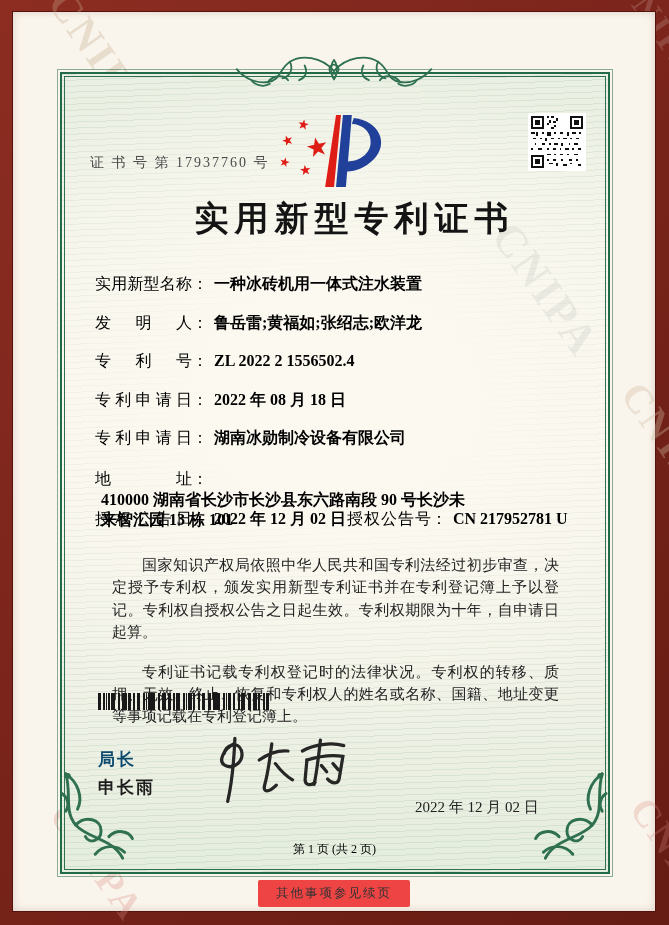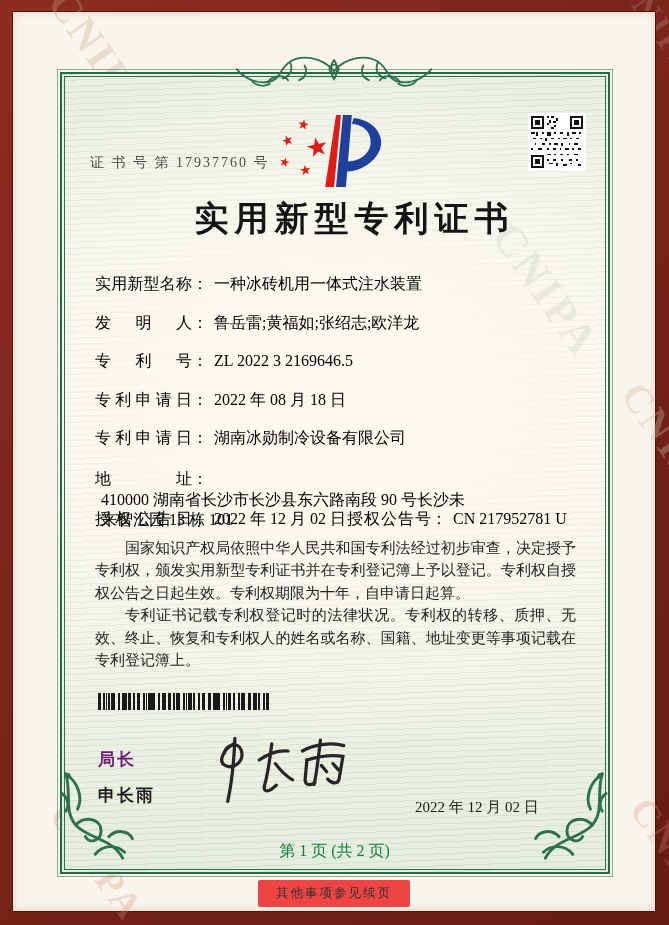--- a/index.html
+++ b/index.html
@@ -24,36 +24,36 @@
       linear-gradient(180deg,#e9efe2 0%,#f5f5eb 25%,#f9f6ee 48%,#f1f2e7 75%,#e4edde 100%);
   }
   .green-box-inner{position:absolute;inset:2px;border:1px solid #2e7050;pointer-events:none;}
   .abs{position:absolute;}
   .cert-no{left:90px;top:106px;font-size:14px;letter-spacing:2px;color:#4b4b4b;margin-top:48px;}
   .title{left:0;top:196px;width:100%;text-align:center;font-size:34px;font-weight:bold;
          letter-spacing:6px;color:#141414;padding-left:20px;}
   .field-row{position:absolute;left:95px;width:482px;}
   .flabel{display:inline-block;width:97px;text-align:justify;text-align-last:justify;vertical-align:top;}
   .fcolon{display:inline-block;vertical-align:top;}
-  .fvalue{display:inline-block;vertical-align:top;margin-left:6px;max-width:372px;line-height:20px;}
+  .fvalue{display:inline-block;vertical-align:top;margin-left:6px;max-width:372px;line-height:20px;font-weight:bold;}
   .grant-right{position:absolute;left:252px;top:0;white-space:nowrap;}
   .flabel.short{width:84px;}
   .paras{left:95px;top:537px;width:481px;font-size:15px;line-height:22.4px;color:#222;
          text-align:justify;}
-  .paras p{margin:0;text-indent:2em;}
+  .paras p{margin:17px;text-indent:2em;}
   .barcode{left:98px;top:693px;width:171px;height:17px;
     background:
       repeating-linear-gradient(90deg,#191919 0 2px,transparent 2px 5px),
       repeating-linear-gradient(90deg,#191919 0 1px,transparent 1px 8px),
       repeating-linear-gradient(90deg,#191919 0 3px,transparent 3px 13px);
   }
-  .signer-title{left:98px;top:748px;font-size:17px;font-weight:600;color:#701a75;letter-spacing:2px;}
-  .signer-name{left:98px;top:776px;font-size:17px;font-weight:600;color:#1c1c1c;letter-spacing:2px;margin-top:8px;}
+  .signer-title{left:98px;top:748px;font-size:17px;font-weight:600;color:#0c4a6e;letter-spacing:2px;}
+  .signer-name{left:98px;top:776px;font-size:17px;font-weight:600;color:#1c1c1c;letter-spacing:2px;}
   .issue-date{left:415px;top:798px;font-size:15px;color:#222;}
-  .page-info{left:0;top:841px;width:669px;text-align:center;font-size:16px;color:#15803d;}
+  .page-info{left:0;top:841px;width:669px;text-align:center;font-size:12px;color:#000000;}
   .footer-tab{left:334px;top:880px;transform:translateX(-50%);
     background:#ef4444;padding:5px 18px;font-size:12.5px;color:#333;letter-spacing:2px;
     border-radius:2px;}
   .wm{position:absolute;font-weight:bold;letter-spacing:3px;pointer-events:none;
       font-family:"Liberation Serif",serif;}
   .wm1{left:14px;top:18px;font-size:42px;color:rgba(196,170,140,.32);transform:rotate(55deg);}
   .wm2{left:468px;top:262px;font-size:44px;color:rgba(150,150,150,.14);transform:rotate(55deg);}
   .wm3{left:588px;top:408px;font-size:40px;color:rgba(205,185,160,.35);transform:rotate(55deg);}
   .wm4{left:10px;top:398px;font-size:40px;color:rgba(255,245,235,.13);transform:rotate(55deg);}
   .wm5{left:18px;top:828px;font-size:38px;color:rgba(216,140,130,.30);transform:rotate(55deg);}
@@ -171,21 +171,21 @@
 
 <div class="abs title">实用新型专利证书</div>
 
 <div class="field-row" style="top:274px">
   <span class="flabel">实用新型名称</span><span class="fcolon">：</span><span class="fvalue">一种冰砖机用一体式注水装置</span>
 </div>
 <div class="field-row" style="top:313px">
   <span class="flabel">发明人</span><span class="fcolon">：</span><span class="fvalue">鲁岳雷;黄福如;张绍志;欧洋龙</span>
 </div>
 <div class="field-row" style="top:351px">
-  <span class="flabel">专利号</span><span class="fcolon">：</span><span class="fvalue">ZL 2022 3 2169646.5</span>
+  <span class="flabel">专利号</span><span class="fcolon">：</span><span class="fvalue">ZL 2022 2 1556502.4</span>
 </div>
 <div class="field-row" style="top:390px">
   <span class="flabel">专利申请日</span><span class="fcolon">：</span><span class="fvalue">2022 年 08 月 18 日</span>
 </div>
 <div class="field-row" style="top:428px">
   <span class="flabel">专利申请日</span><span class="fcolon">：</span><span class="fvalue">湖南冰勋制冷设备有限公司</span>
 </div>
 <div class="field-row" style="top:469px">
   <span class="flabel">地址</span><span class="fcolon">：</span><span class="fvalue">410000 湖南省长沙市长沙县东六路南段 90 号长沙未来智汇园 13 栋 101</span>
 </div>

